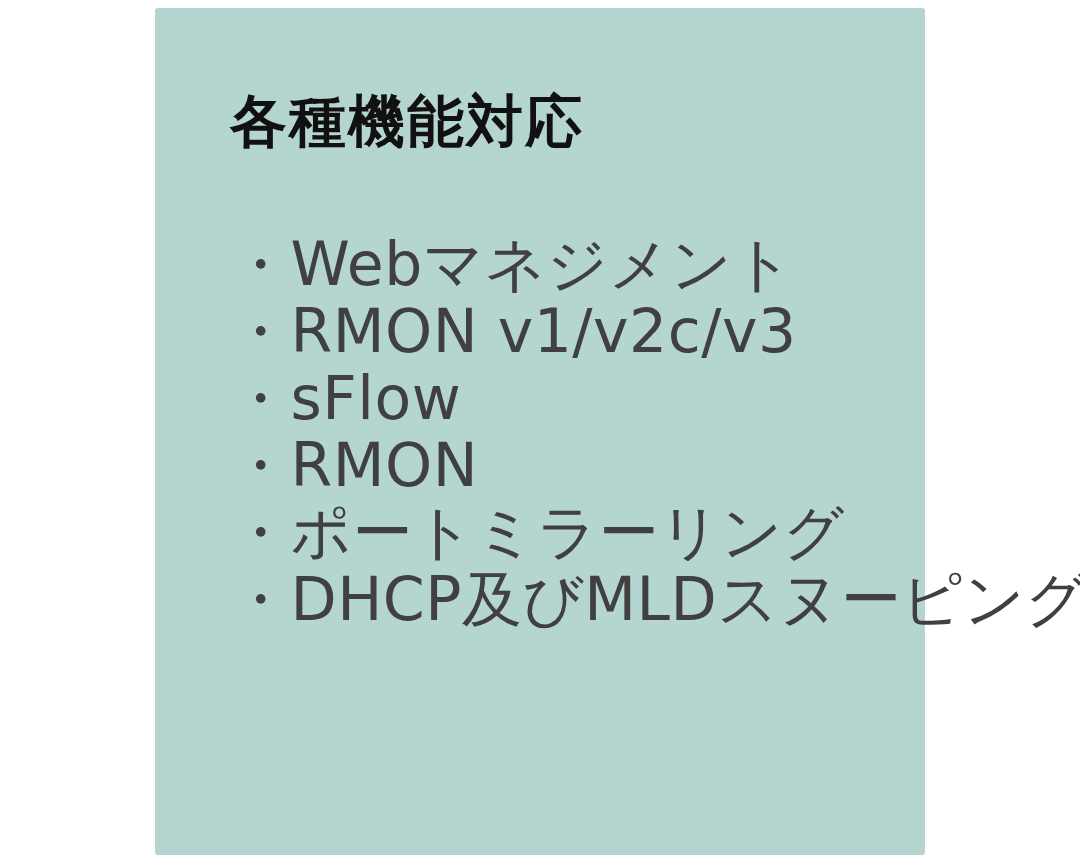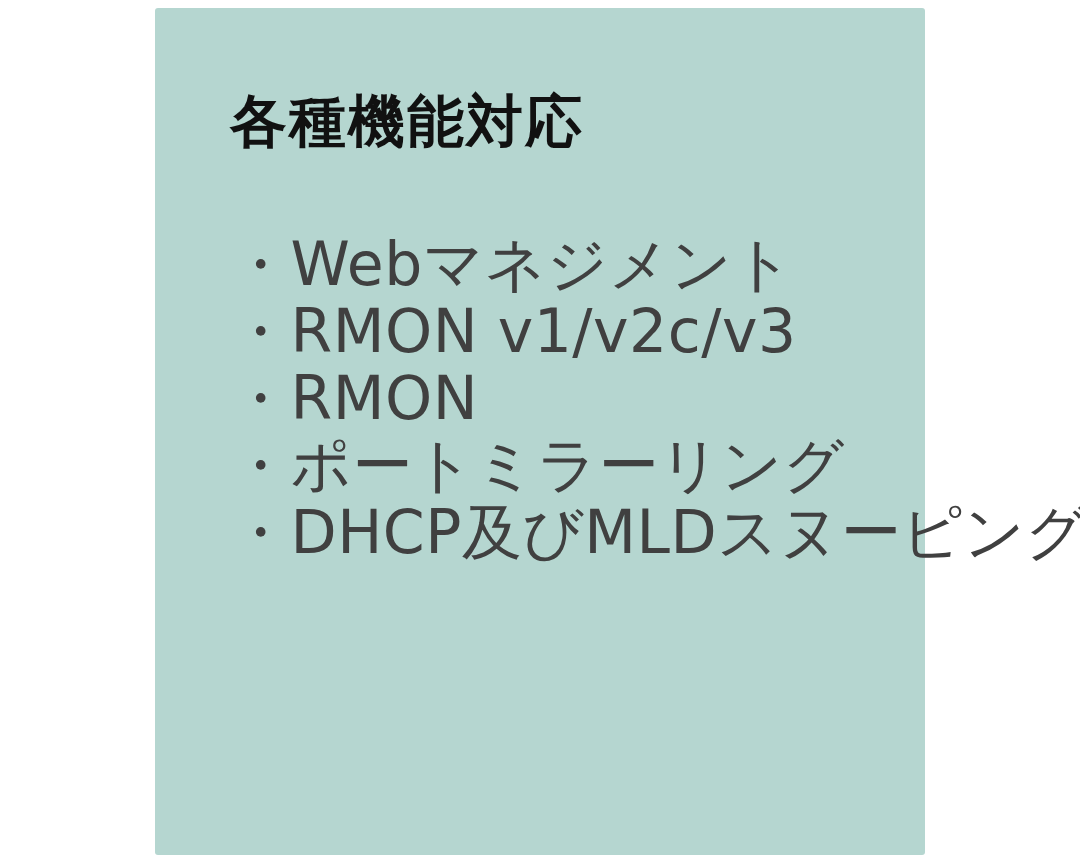--- a/index.html
+++ b/index.html
@@ -47,17 +47,18 @@
 </style>
 </head>
 <body>
 
 <div class="panel">
   <h1 class="panel-title">各種機能対応</h1>
 
   <div class="feature-list">
     <div class="feature-item">・Webマネジメント</div>
     <div class="feature-item">・RMON v1/v2c/v3</div>
+    <div class="feature-item">・sFlow</div>
     <div class="feature-item">・RMON</div>
     <div class="feature-item">・ポートミラーリング</div>
     <div class="feature-item">・DHCP及びMLDスヌーピング</div>
   </div>
 </div>
 
 </body></html>

